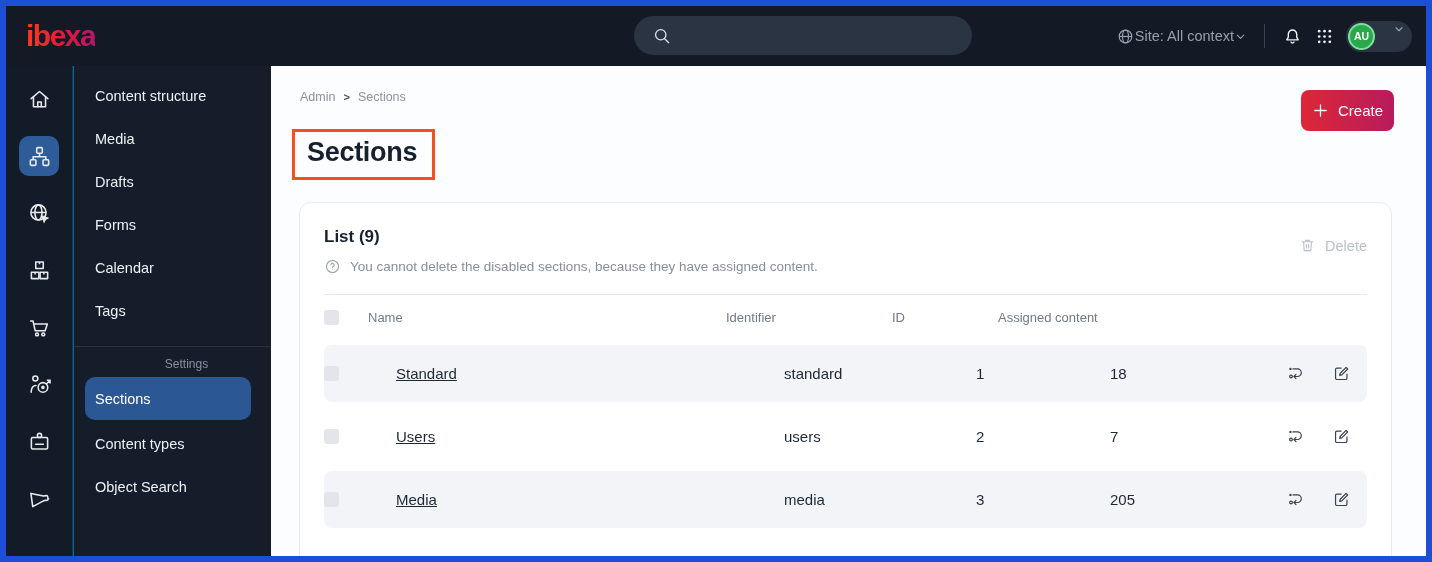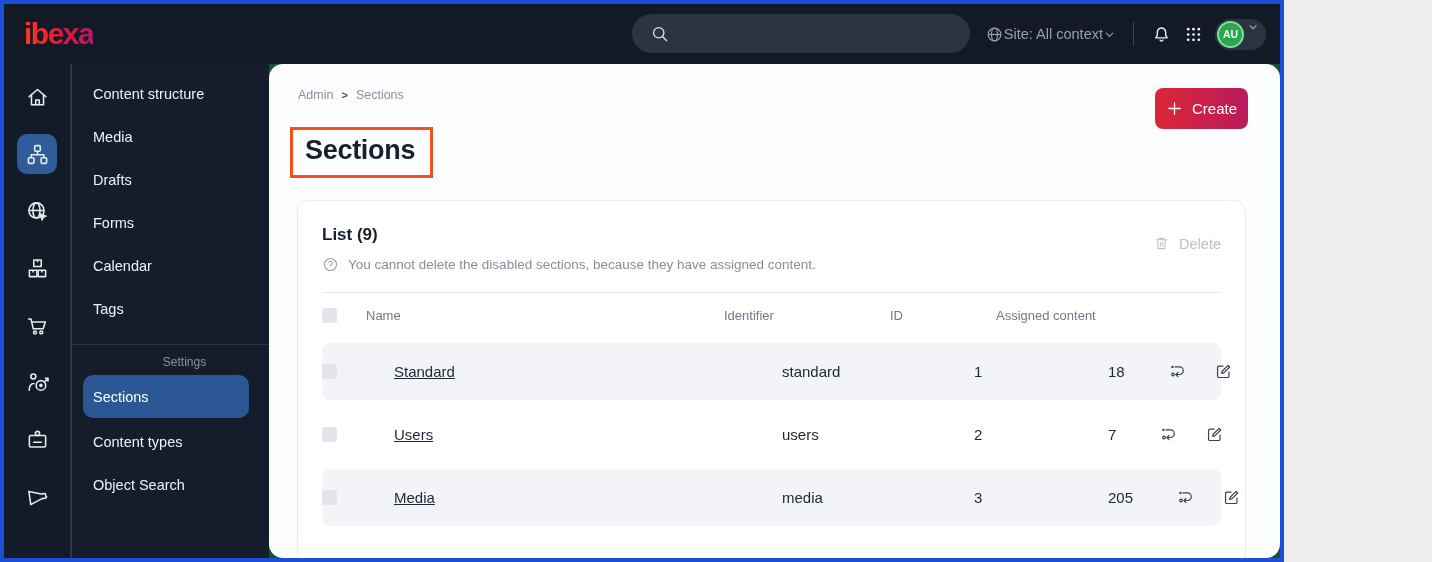--- a/index.html
+++ b/index.html
@@ -4,53 +4,53 @@
 <style>
   :root{
     --topbar_bg:#131a26; --sidebar_bg:#151d2b; --rail_bg:#131b28;
     --active_blue:#2e5c99; --pill_blue:#2b5894;
     --create_g1:#dc2737; --create_g2:#b81b5c;
     --highlight_box:#f4501e; --avatar_green:#2aa84c; --row_bg:#f3f4f7;
     --ink:#1d2736; --muted:#868e9a; --line:#e7e9ef;
   }
   *{box-sizing:border-box;margin:0;padding:0;font-family:"Liberation Sans","DejaVu Sans",sans-serif;}
   body{background:#eee;}
-  .frame{position:relative;width:1284px;height:562px;border:4px solid #1d4ed8;background:#14532d;overflow:hidden;}
+  .frame{position:relative;width:1432px;height:562px;border:6px solid #1d4ed8;background:#0369a1;overflow:hidden;}
 
   
   .topbar{position:absolute;left:0;top:0;right:0;height:60px;background:var(--topbar_bg);display:flex;align-items:center;z-index:5;}
   .logo{margin-left:20px;font-size:30px;font-weight:700;letter-spacing:-1.5px;
     background:linear-gradient(90deg,#ff3a1e 0%,#e3173a 55%,#b5176b 100%);
     -webkit-background-clip:text;background-clip:text;color:transparent;cursor:pointer;}
   .search{position:absolute;left:628px;top:10px;width:338px;height:39px;background:#2b3443;border-radius:20px;display:flex;align-items:center;padding:0 14px 0 18px;}
   .search input{flex:1;background:transparent;border:none;outline:none;color:#e8ebf0;font-size:14px;}
   .search input::placeholder{color:#cfd4dc;}
   .icon{display:inline-flex;align-items:center;justify-content:center;}
   .icon svg{display:block;}
   .top-right{margin-left:auto;display:flex;align-items:center;gap:13px;padding-right:14px;color:#98a0ac;}
   .site-context{display:flex;align-items:center;font-size:14.5px;color:#98a0ac;cursor:pointer;}
   .tb-divider{width:1px;height:24px;background:#3a4352;margin:0 4px;}
   .tb-btn{background:none;border:none;color:#eef1f5;cursor:pointer;display:flex;align-items:center;}
-  .user-pill{display:flex;align-items:flex-start;gap:3px;background:#2b3443;border-radius:17px;padding:2px 7px 2px 2px;cursor:pointer;}
+  .user-pill{display:flex;align-items:flex-start;gap:18px;background:#2b3443;border-radius:17px;padding:2px 7px 2px 2px;cursor:pointer;}
   .avatar{width:27px;height:27px;border-radius:50%;background:var(--avatar_green);border:2px solid #7fe09c;color:#fff;font-size:10.5px;font-weight:700;display:flex;align-items:center;justify-content:center;}
 
   
   .rail{position:absolute;left:0;top:60px;bottom:0;width:67px;background:var(--rail_bg);display:flex;flex-direction:column;align-items:center;padding-top:13px;gap:17px;border-right:1px solid #262f3e;z-index:4;}
   .rail-btn{width:40px;height:40px;border:none;background:transparent;border-radius:10px;color:#e8eaee;display:flex;align-items:center;justify-content:center;cursor:pointer;flex:0 0 auto;}
   .rail-btn.active{background:var(--active_blue);}
   .menu{position:absolute;left:68px;top:60px;bottom:0;width:197px;background:var(--sidebar_bg);padding-top:8px;z-index:4;}
   .menu-item{height:43px;display:flex;align-items:center;padding-left:21px;color:#eef1f5;font-size:14.5px;cursor:pointer;}
   .menu-sep{border-top:1px solid #2a3341;margin:14px 0 10px 0;}
   .menu-group-label{padding-left:28px;font-size:12px;color:#8891a0;margin-bottom:6px;text-align:center;}
   .menu-pill{height:43px;margin:2px 20px 2px 11px;border-radius:10px;display:flex;align-items:center;padding-left:10px;color:#fff;font-size:14.5px;cursor:pointer;}
   .menu-pill.active{background:var(--pill_blue);}
   .menu-item.sub{padding-left:21px;}
 
   
-  .content{position:absolute;left:265px;top:60px;right:0;bottom:0;background:#fcfdff;overflow:hidden;border-radius:14px;}
+  .content{position:absolute;left:265px;top:60px;right:0;bottom:0;background:#fcfdff;overflow:hidden;}
   .breadcrumb{padding:24px 0 0 29px;font-size:12.5px;color:#8a919e;display:flex;gap:8px;align-items:center;}
   .breadcrumb .bc-link{cursor:pointer;}
   .breadcrumb .bc-sep{color:#4a5160;font-weight:700;font-size:11px;}
   .create-btn{position:absolute;top:24px;right:32px;width:93px;height:41px;border:none;border-radius:8px;
     background:linear-gradient(90deg,var(--create_g1),var(--create_g2));color:#fff;font-size:15px;
     display:flex;align-items:center;justify-content:center;gap:9px;cursor:pointer;}
   .title-box{display:inline-block;margin:25px 0 0 21px;border:3px solid var(--highlight_box);padding:5px 15px 9px 12px;}
   .title-box h1{font-size:27px;font-weight:800;color:#17202e;letter-spacing:-0.3px;}
 
   .card{margin:22px 34px 0 28px;background:#fff;border:1px solid #e8ecf4;border-radius:12px;padding:24px 24px 20px 24px;position:relative;height:380px;}

